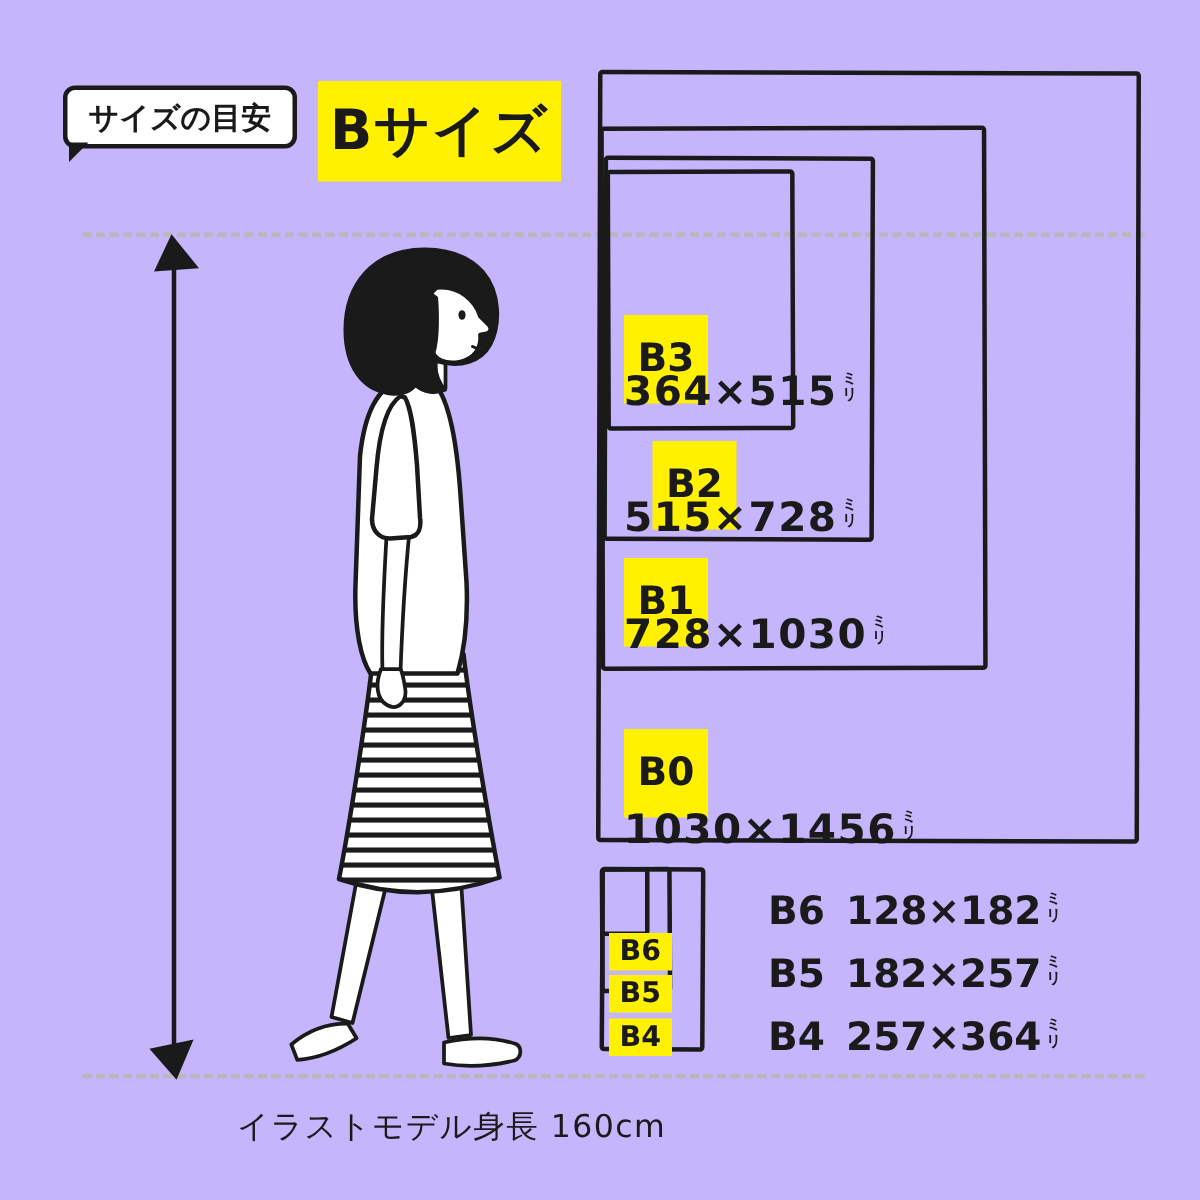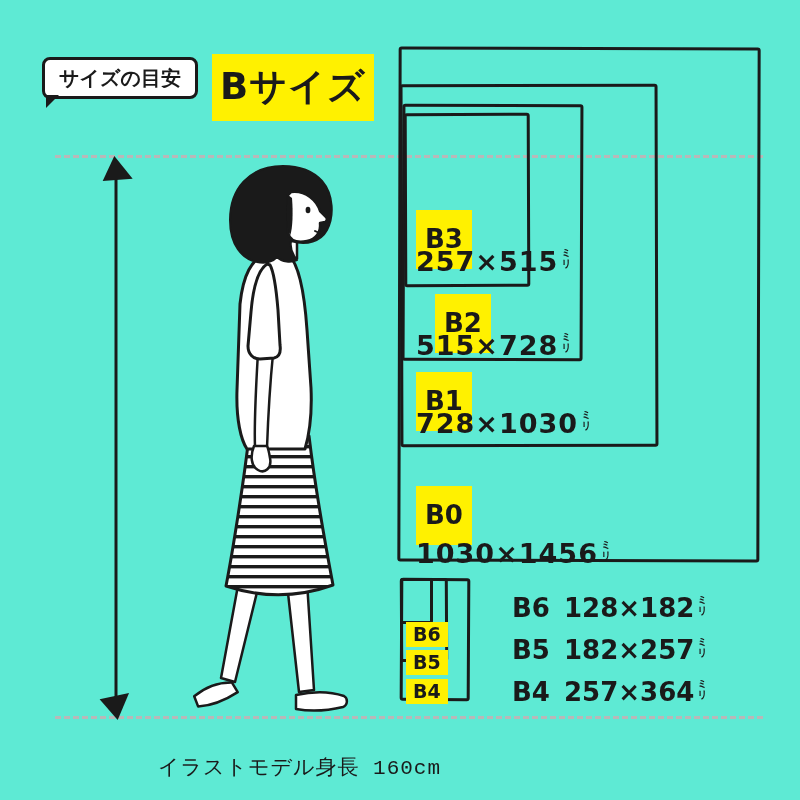--- a/index.html
+++ b/index.html
@@ -1,18 +1,18 @@
 <!DOCTYPE html>
 <html><head>
 <meta charset="utf-8">
 <style>
   * { margin:0; padding:0; box-sizing:border-box; }
   html,body { background:#ffffff; }
   body { font-family:"DejaVu Sans","Liberation Sans",sans-serif; color:#1a1a1a; }
-  .stage { position:relative; width:800px; height:800px; background:#5eead4; overflow:hidden; }
+  .stage { position:relative; width:800px; height:800px; background:#c4b5fd; overflow:hidden; }
   .abs { position:absolute; }
 
   .dashed-line { position:absolute; height:0; border-top:3px dashed #b8b8b8; }
 
   .badge { position:absolute; left:42px; top:57px; border:3px solid #1a1a1a; border-radius:8px;
            background:#fff; padding:6px 14px; font-size:20px; font-weight:bold; line-height:1.2; }
   .badge::after { content:""; position:absolute; left:1px; bottom:-12px; width:0; height:0;
                   border-top:13px solid #1a1a1a; border-right:13px solid transparent; }
 
   .page-title { position:absolute; left:212px; top:54px; font-size:37px; font-weight:bold;
@@ -25,21 +25,21 @@
   .chip.small { font-size:19px; padding:1px 7px; }
 
   .dims { position:absolute; font-size:27px; font-weight:600; letter-spacing:1px; white-space:nowrap; }
 
   .unit-stack { display:inline-flex; flex-direction:column; font-size:10px; font-weight:bold;
                 line-height:1.05; vertical-align:top; margin-left:3px; transform:translateY(2px); }
 
   .list-row { position:absolute; font-size:26px; font-weight:600; white-space:nowrap; }
   .list-id { display:inline-block; width:52px; }
 
-  .caption { position:absolute; left:158px; top:753px; font-size:21px; font-weight:500; letter-spacing:1px;font-family:Liberation Mono, monospace; }
+  .caption { position:absolute; left:158px; top:737px; font-size:21px; font-weight:500; letter-spacing:1px; }
 </style>
 </head>
 <body>
 
 <div class="stage">
 
   <div class="dashed-line" style="left:55px; top:155px; width:708px;"></div>
   <div class="dashed-line" style="left:55px; top:716px; width:708px;"></div>
 
   <div class="badge">
@@ -98,21 +98,21 @@
 
   <div class="size-rect" style="left:398px; top:47px;  width:362px; height:515px; transform:rotate(0.15deg);"></div>
   <div class="size-rect" style="left:400px; top:84px;  width:258px; height:363px; transform:rotate(-0.15deg);"></div>
   <div class="size-rect" style="left:402px; top:104px; width:181px; height:257px; transform:rotate(0.2deg);"></div>
   <div class="size-rect" style="left:404px; top:113px; width:126px; height:174px; transform:rotate(-0.2deg);"></div>
 
   <div class="chip" style="left:416px; top:210px;">
     <span>B3</span>
   </div>
   <div class="dims" style="left:416px; top:246px;">
-    <span>257×515</span><span class="unit-stack">
+    <span>364×515</span><span class="unit-stack">
         <span>ミ</span>
         <span>リ</span>
       </span>
   </div>
 
   <div class="chip" style="left:435px; top:294px;">
     <span>B2</span>
   </div>
   <div class="dims" style="left:416px; top:330px;">
     <span>515×728</span><span class="unit-stack">

